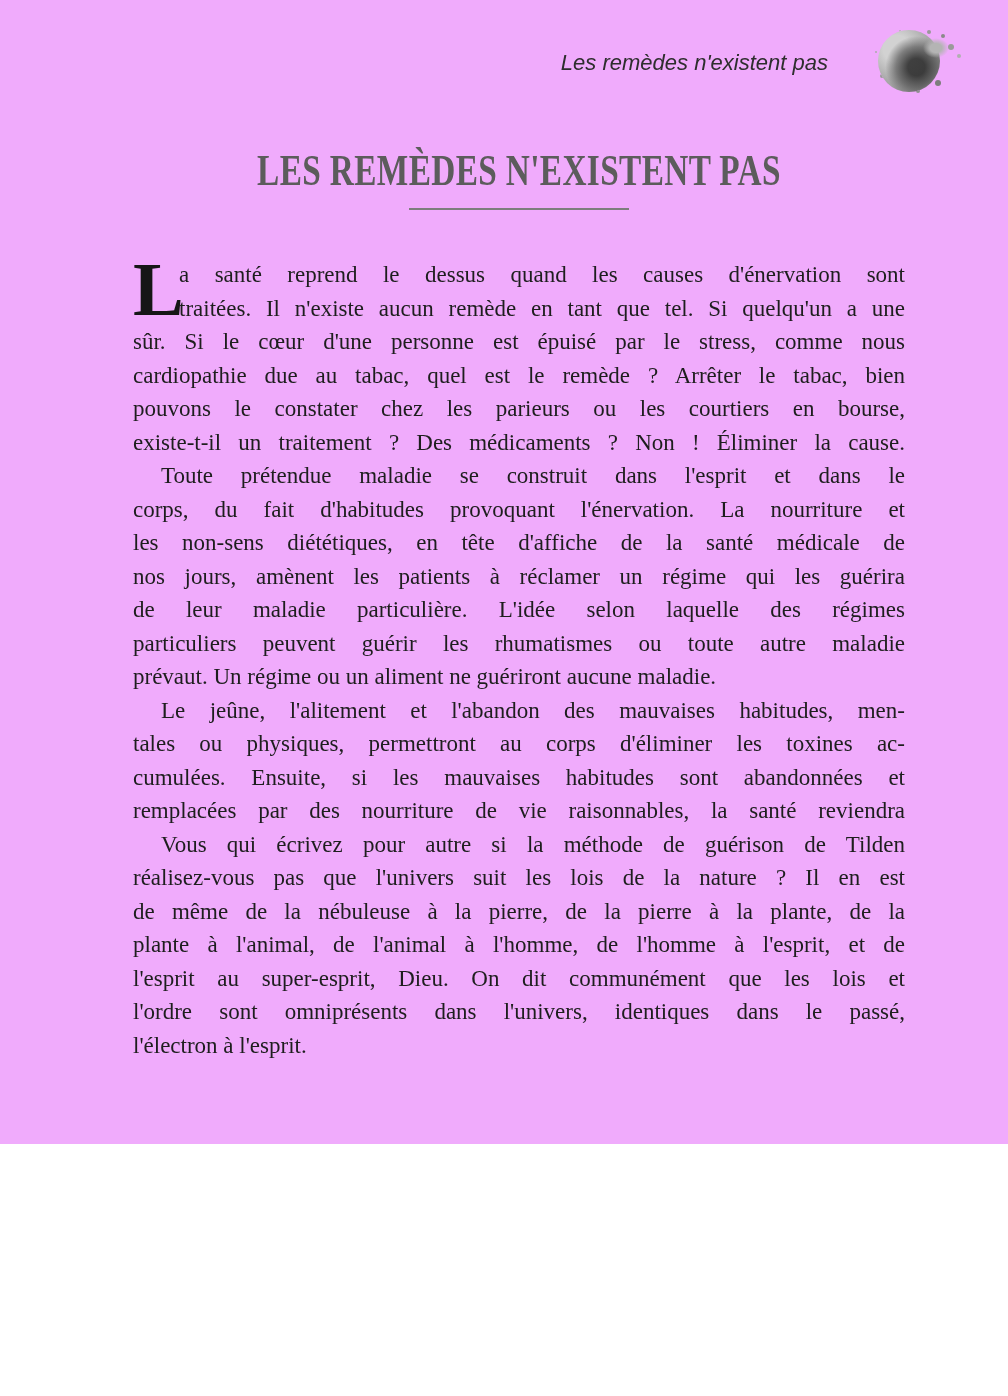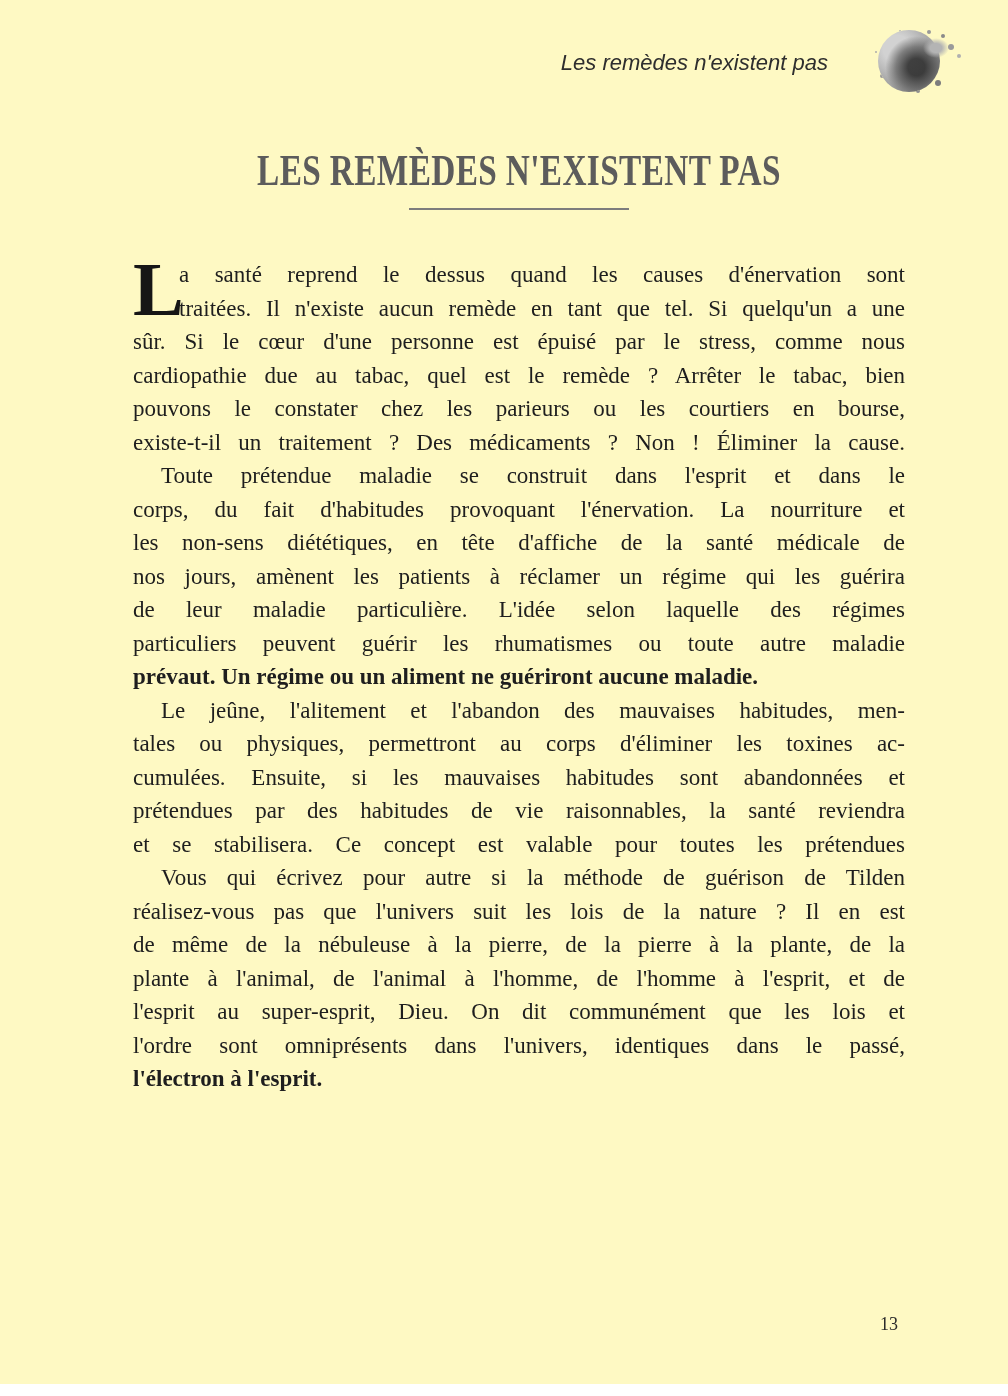--- a/index.html
+++ b/index.html
@@ -1,20 +1,20 @@
 <!DOCTYPE html>
 <html><head>
 <meta charset="utf-8">
 <style>
   html, body { margin: 0; padding: 0; background: #ffffff; }
   .page {
     position: relative;
     width: 1008px;
-    height: 1384px;
-    background: #fef9c3;
+    height: 1144px;
+    background: #f0abfc;
     overflow: hidden;
     font-family: "Liberation Serif", serif;
   }
 
   
   .running-title {
     position: absolute;
     top: 50px;
     right: 180px;
     font-family: "Liberation Sans", sans-serif;
@@ -85,21 +85,21 @@
   .bodytext {
     position: absolute;
     left: 133px;
     top: 258px;
     width: 772px;
     font-size: 23px;
     line-height: 33.5px;
     color: #1e1e1e;
   }
   .line { text-align: justify; text-align-last: justify; }
-  .line.end { text-align-last: left; font-weight: bold; }
+  .line.end { text-align-last: left; }
   .line.ind { text-indent: 28px; }
   .dropcap {
     float: left;
     width: 46px;
     height: 66px;
     font-size: 76px;
     line-height: 62px;
     font-weight: 700;
     color: #161616;
   }
@@ -149,22 +149,21 @@
       <div class="line">nos jours, amènent les patients à réclamer un régime qui les guérira</div>
       <div class="line">de leur maladie particulière. L'idée selon laquelle des régimes</div>
       <div class="line">particuliers peuvent guérir les rhumatismes ou toute autre maladie</div>
       <div class="line end">prévaut. Un régime ou un aliment ne guériront aucune maladie.</div>
     </div>
 
     <div class="para">
       <div class="line ind">Le jeûne, l'alitement et l'abandon des mauvaises habitudes, men-</div>
       <div class="line">tales ou physiques, permettront au corps d'éliminer les toxines ac-</div>
       <div class="line">cumulées. Ensuite, si les mauvaises habitudes sont abandonnées et</div>
-      <div class="line">prétendues par des habitudes de vie raisonnables, la santé reviendra</div>
-      <div class="line">et se stabilisera. Ce concept est valable pour toutes les prétendues</div>
+      <div class="line">remplacées par des nourriture de vie raisonnables, la santé reviendra</div>
     </div>
 
     <div class="para">
       <div class="line ind">Vous qui écrivez pour autre si la méthode de guérison de Tilden</div>
       <div class="line">réalisez-vous pas que l'univers suit les lois de la nature ? Il en est</div>
       <div class="line">de même de la nébuleuse à la pierre, de la pierre à la plante, de la</div>
       <div class="line">plante à l'animal, de l'animal à l'homme, de l'homme à l'esprit, et de</div>
       <div class="line">l'esprit au super-esprit, Dieu. On dit communément que les lois et</div>
       <div class="line">l'ordre sont omniprésents dans l'univers, identiques dans le passé,</div>
       <div class="line end">l'électron à l'esprit.</div>

